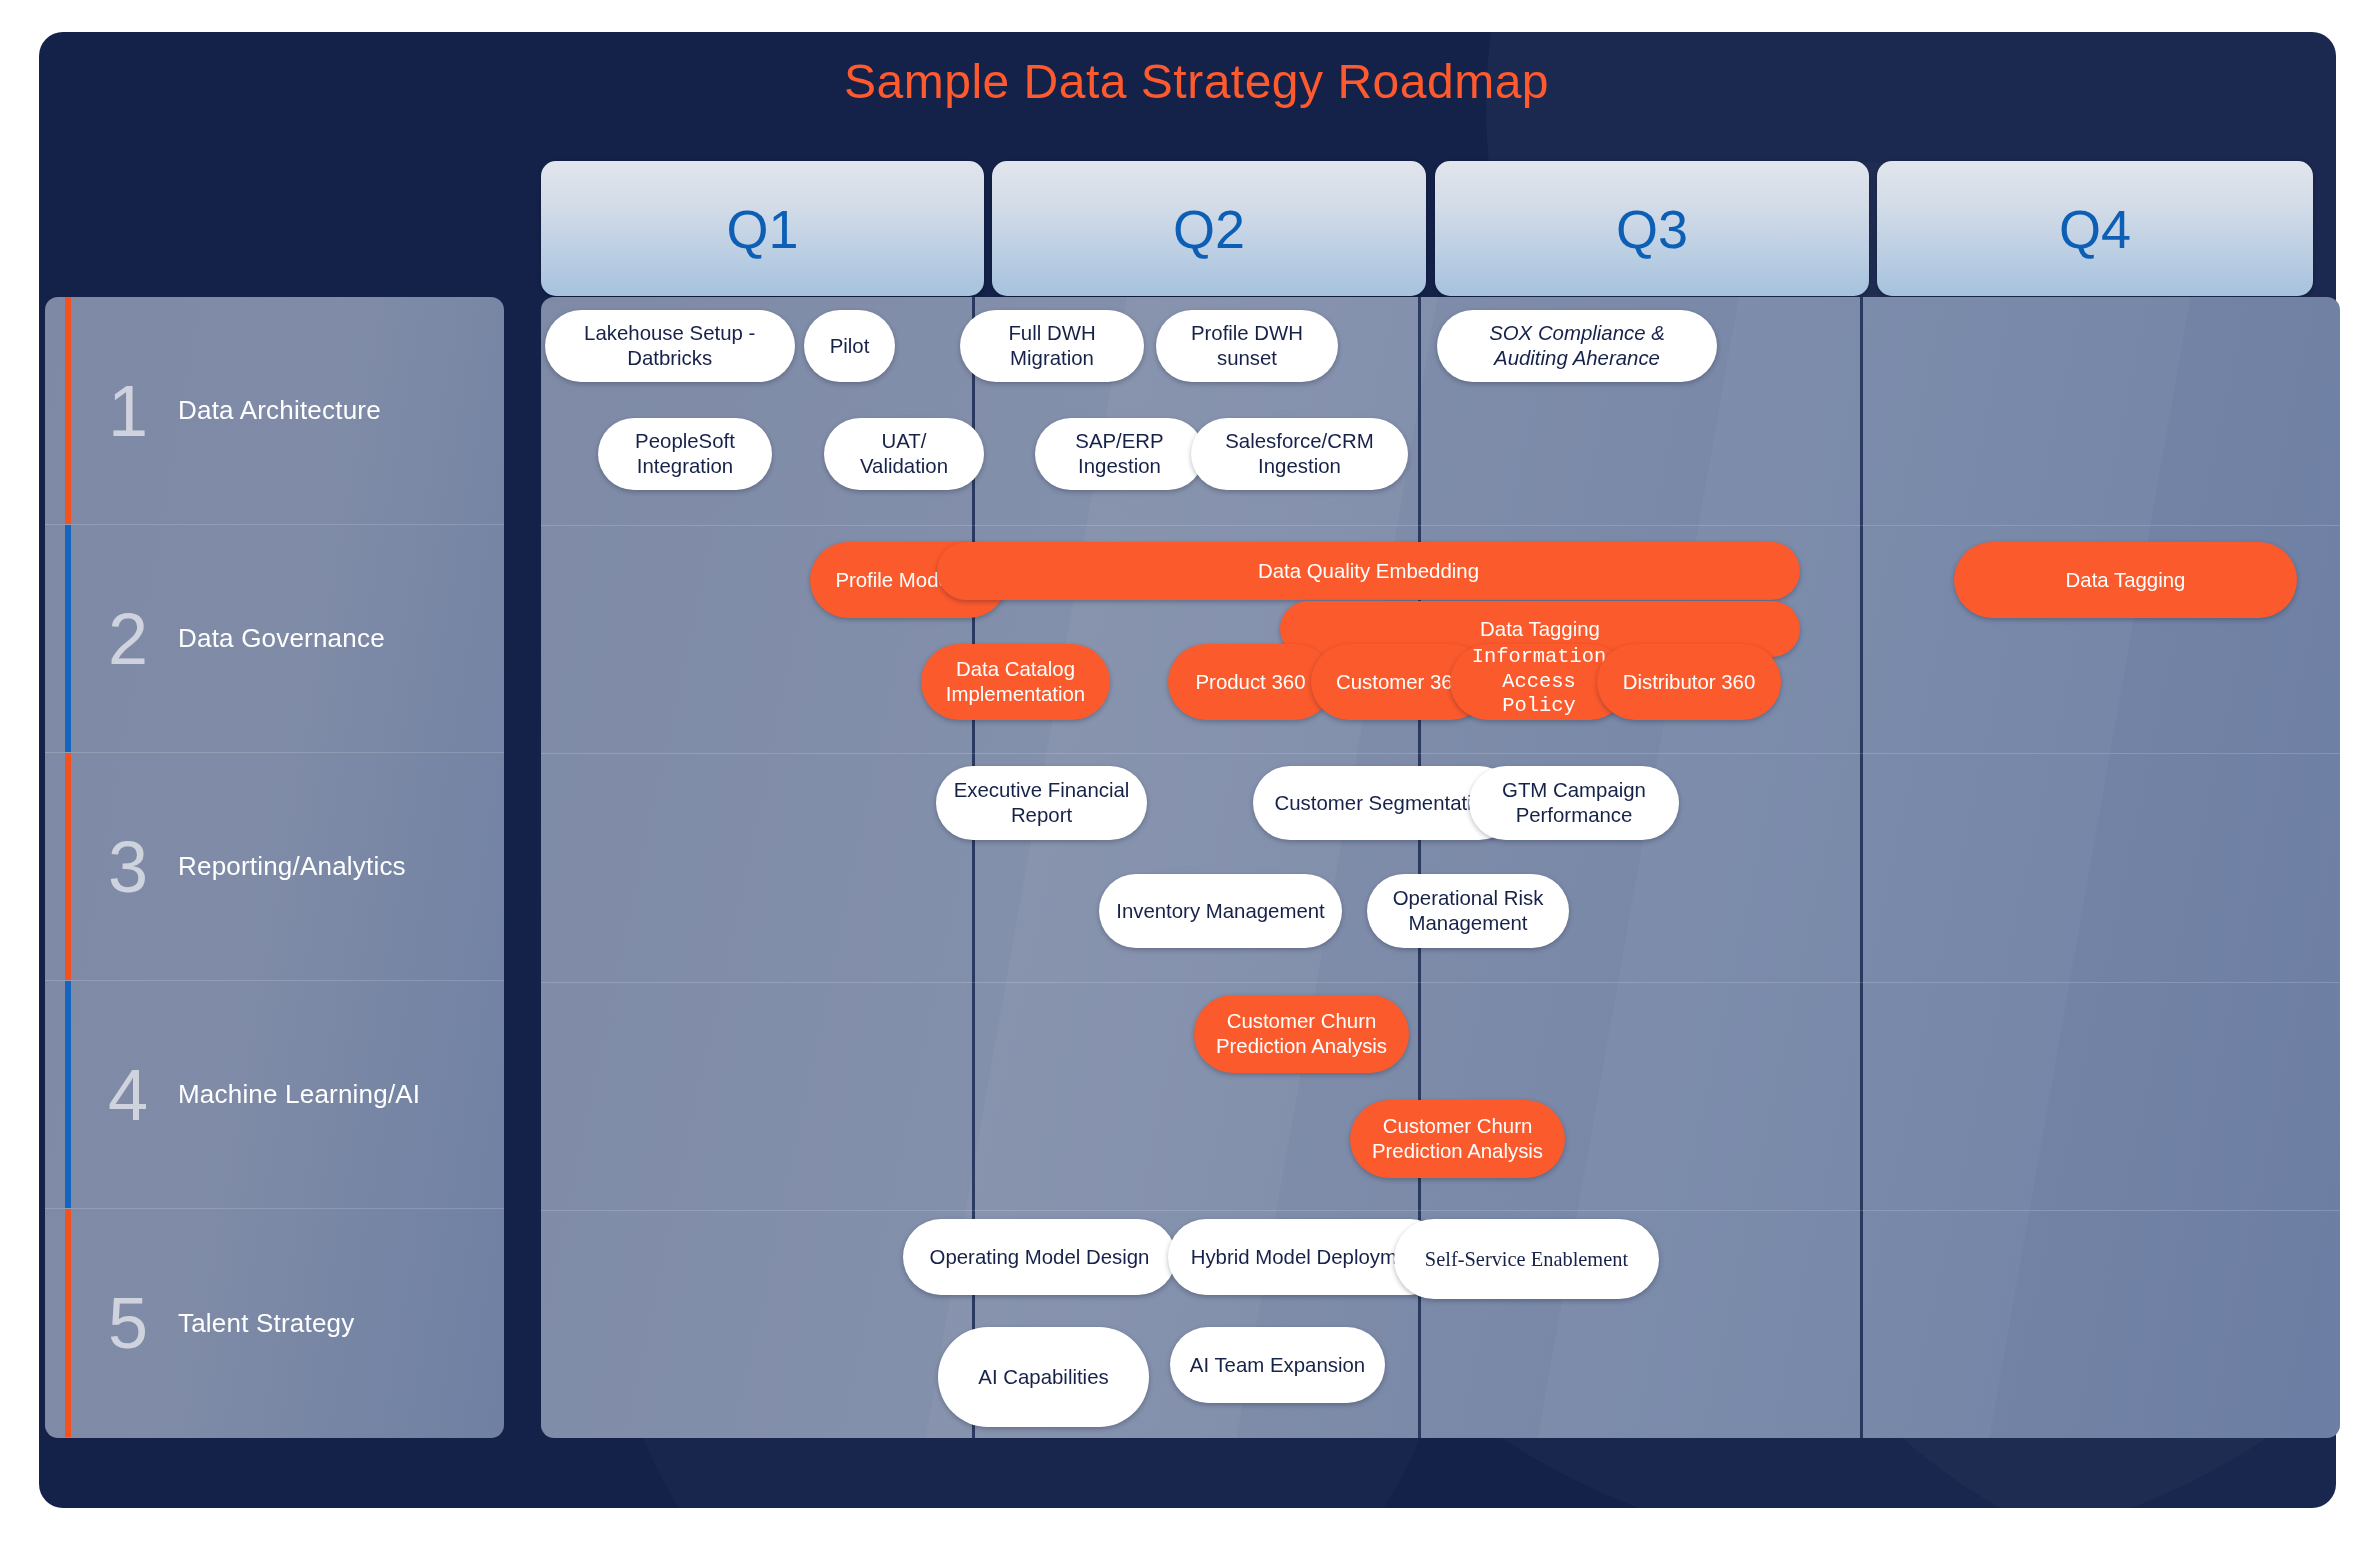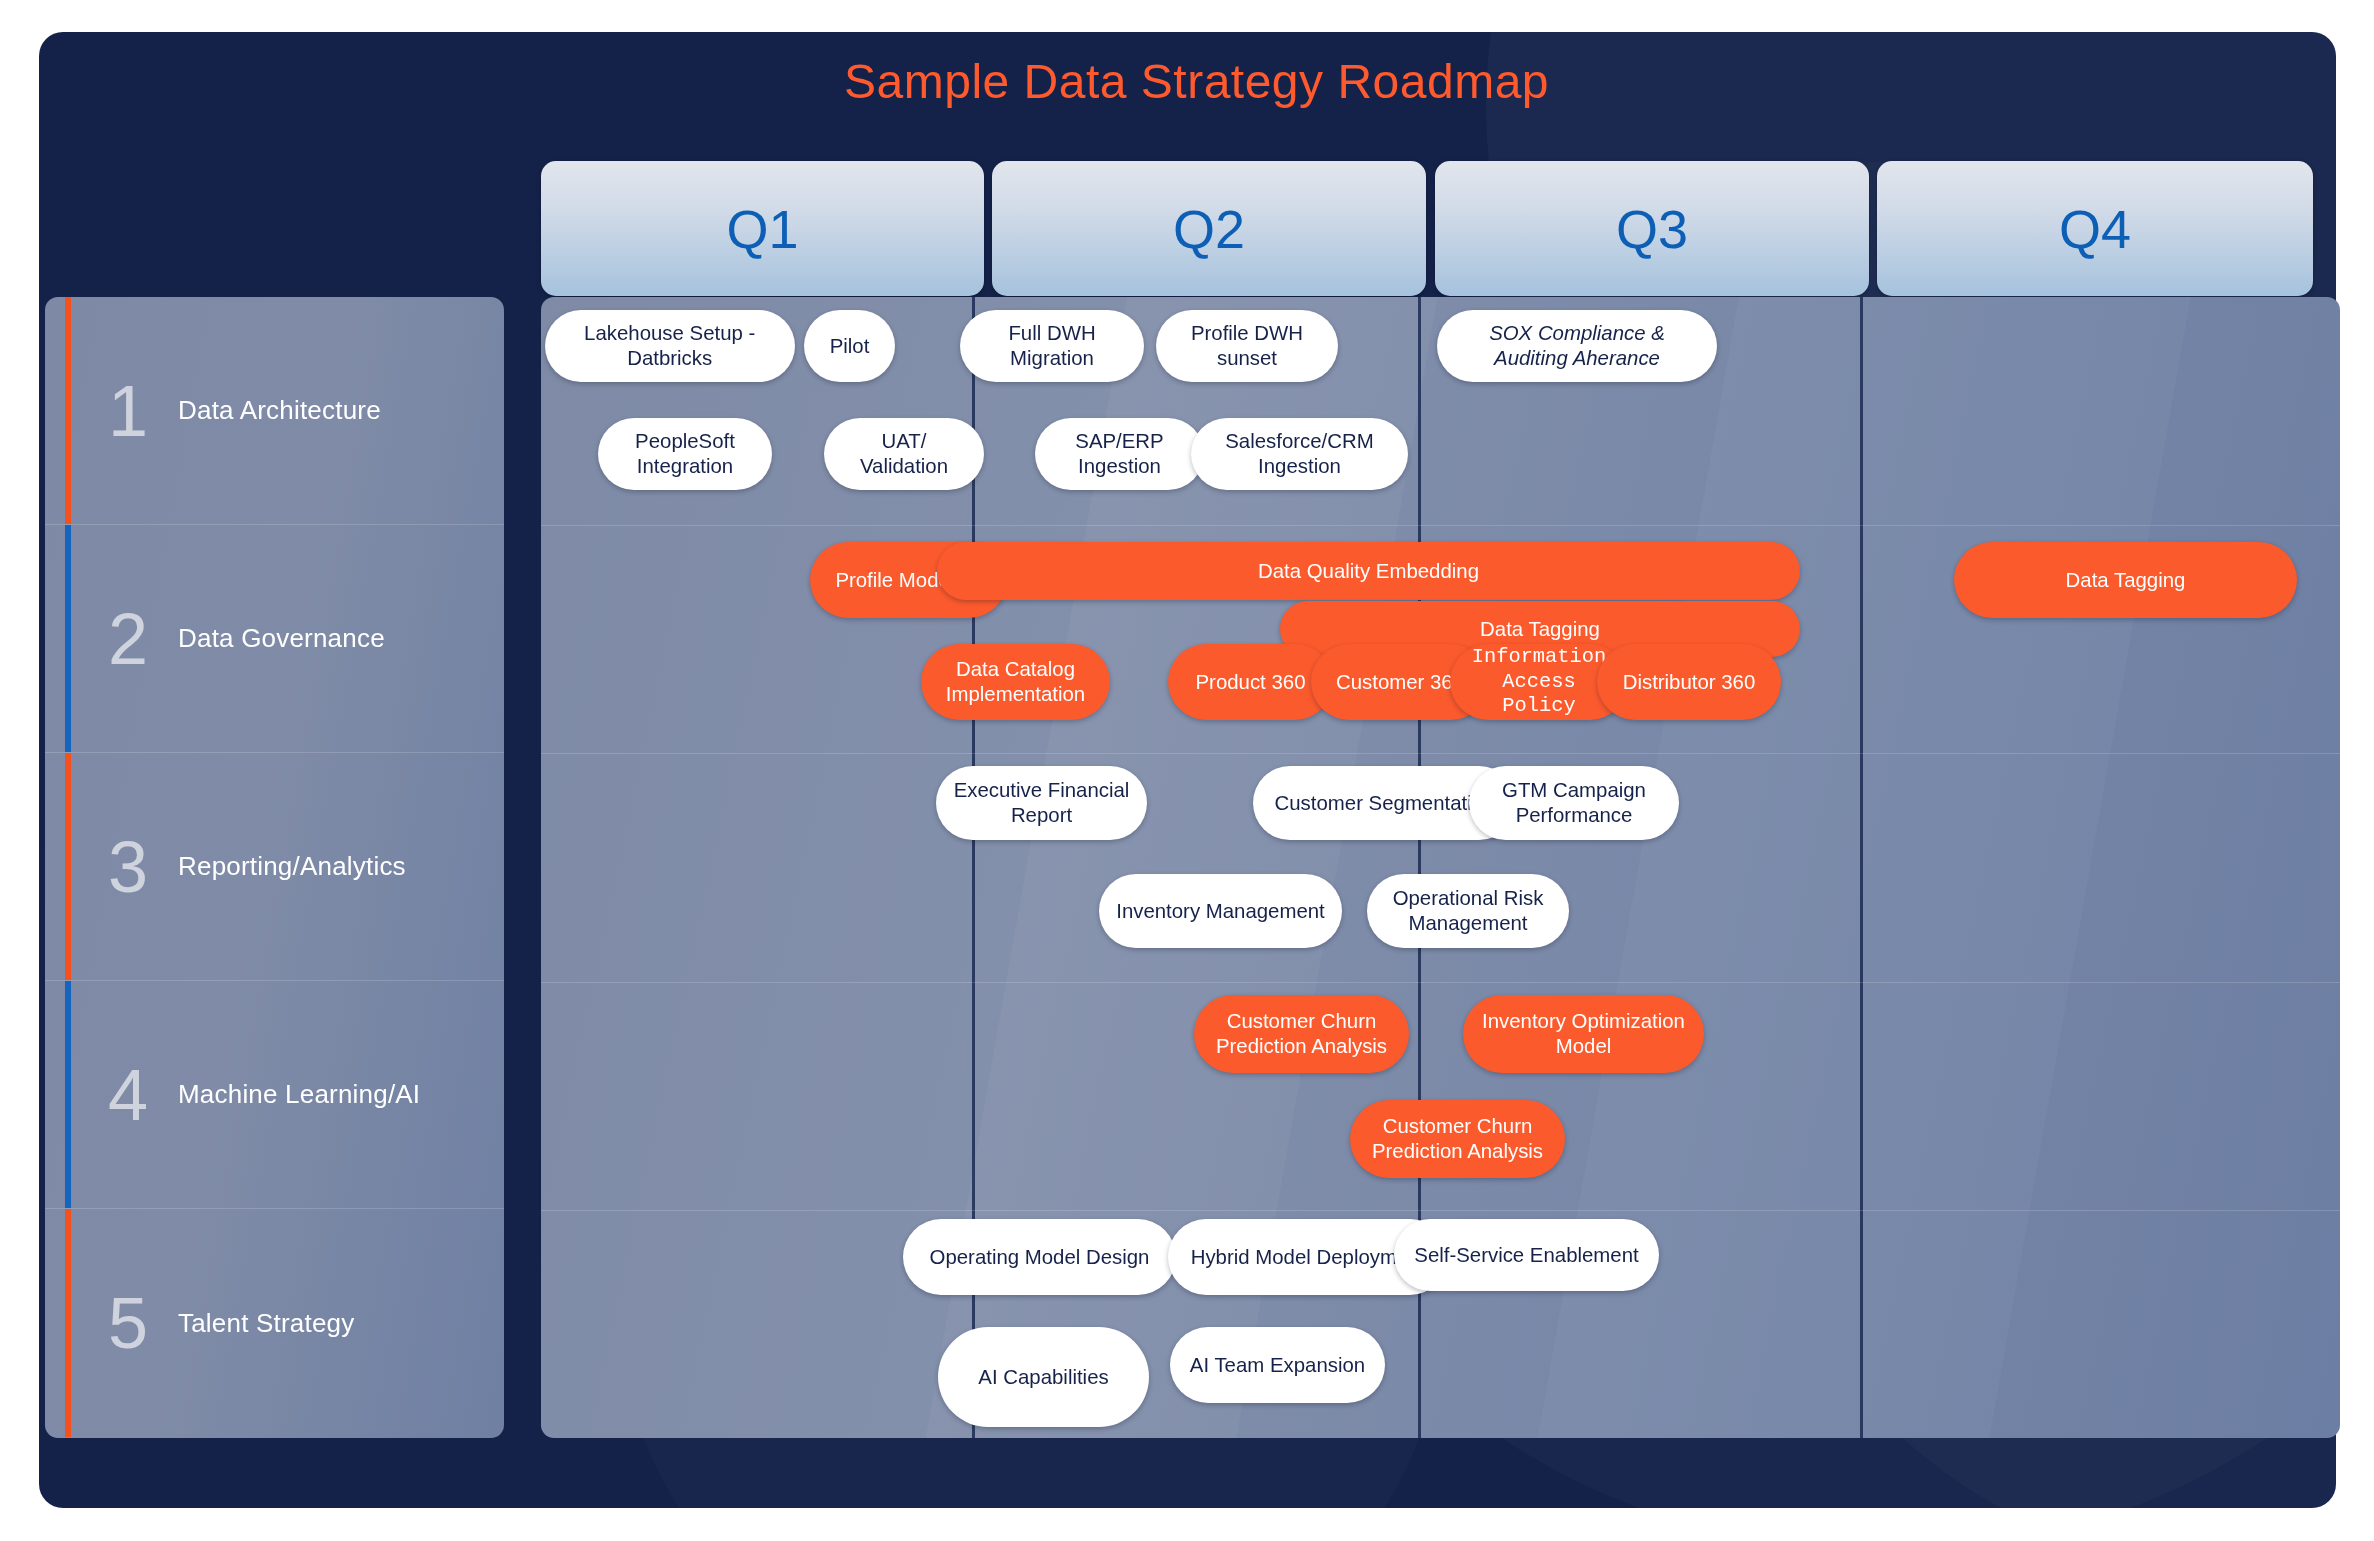--- a/index.html
+++ b/index.html
@@ -218,23 +218,21 @@
     <div class="pill white" style="left: 395px; top: 469px; width: 211px; height: 74px;">Executive Financial
 Report</div>
     <div class="pill white" style="left: 712px; top: 469px; width: 263px; height: 74px;">Customer Segmentation</div>
     <div class="pill white" style="left: 928px; top: 469px; width: 210px; height: 74px;">GTM Campaign
 Performance</div>
     <div class="pill white" style="left: 826px; top: 577px; width: 202px; height: 74px;">Operational Risk
 Management</div>
     <div class="pill white" style="left: 558px; top: 577px; width: 243px; height: 74px;">Inventory Management</div>
     <div class="pill orange" style="left: 653px; top: 698px; width: 215px; height: 78px;">Customer Churn
 Prediction Analysis</div>
-    <div class="pill orange" style="left: 922px; top: 698px; width: 241px; height: 78px;">Inventory Optimization
-Model</div>
     <div class="pill orange" style="left: 809px; top: 803px; width: 215px; height: 78px;">Customer Churn
 Prediction Analysis</div>
     <div class="pill white" style="left: 362px; top: 922px; width: 273px; height: 76px;">Operating Model Design</div>
     <div class="pill white" style="left: 627px; top: 922px; width: 280px; height: 76px;">Hybrid Model Deployment</div>
-    <div class="pill white" style="left: 853px; top: 922px; width: 265px; height: 72px;">Self-Service Enablement</div>
+    <div class="pill white" style="left: 853px; top: 922px; width: 265px; height: 80px; font-family: Liberation Serif, serif;">Self-Service Enablement</div>
     <div class="pill white" style="left: 397px; top: 1030px; width: 211px; height: 100px;">AI Capabilities</div>
     <div class="pill white" style="left: 629px; top: 1030px; width: 215px; height: 76px;">AI Team Expansion</div>
   </div>
 
 
 </body></html>

